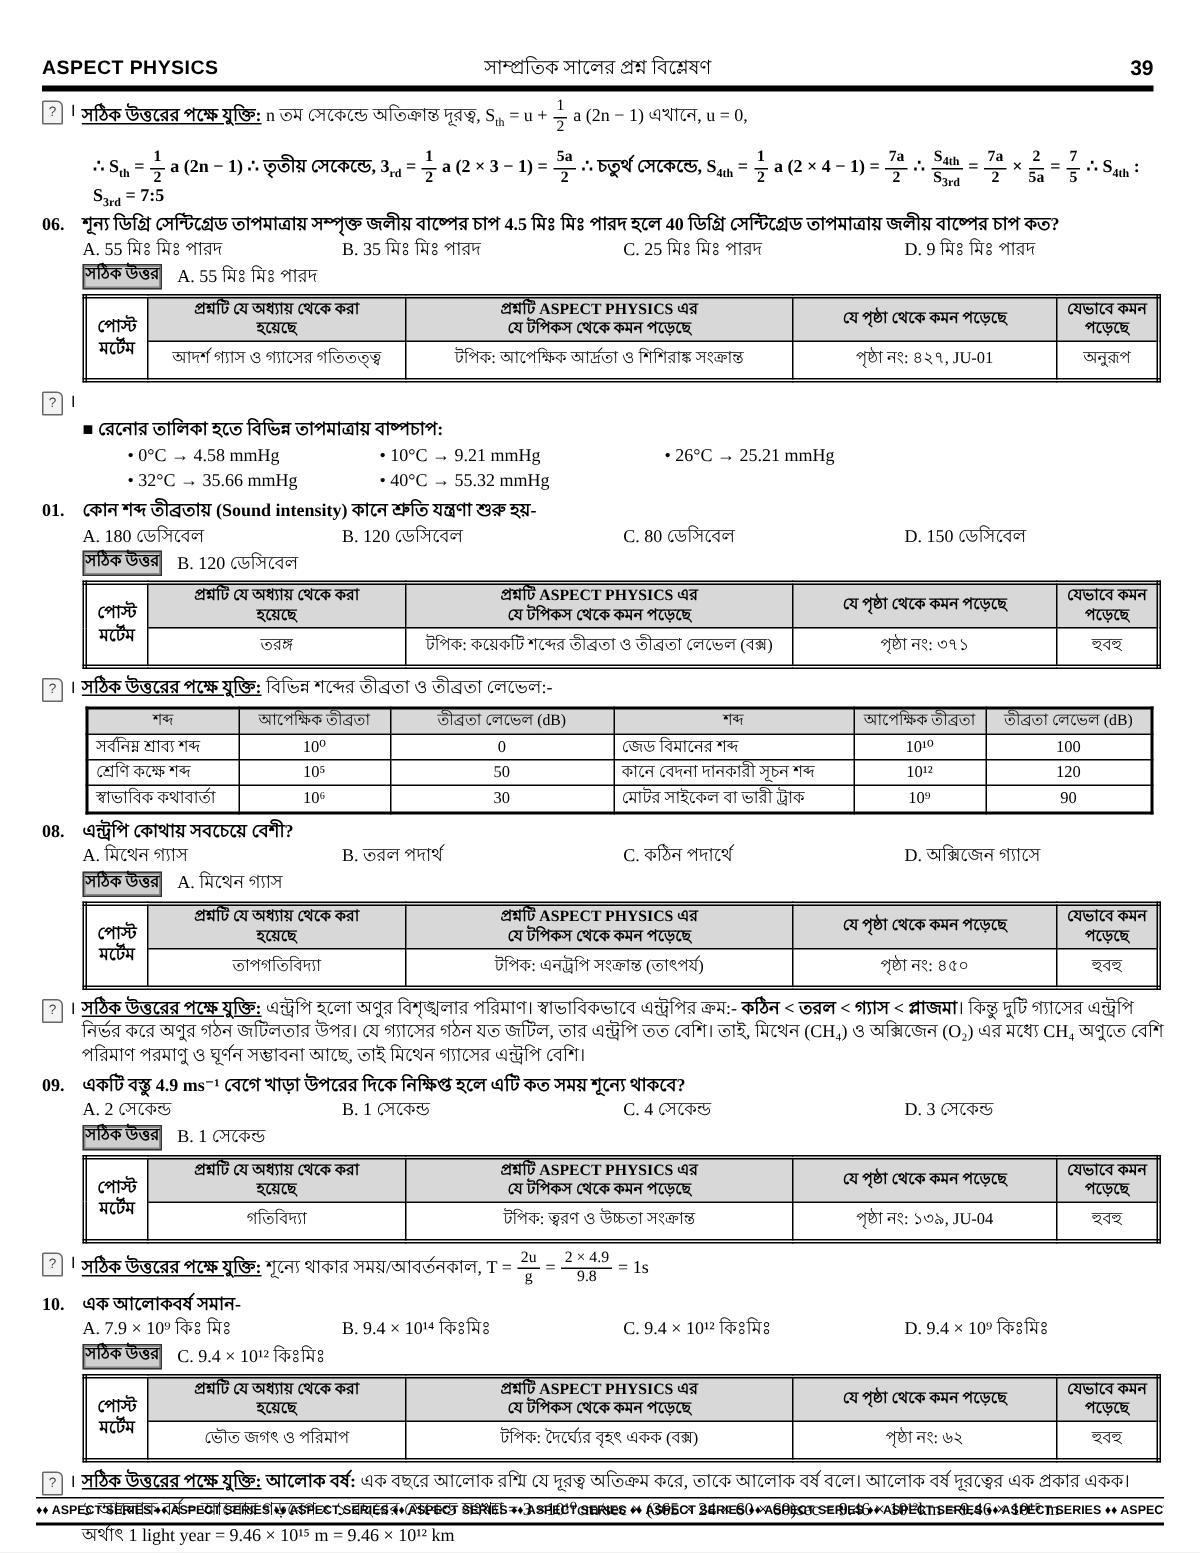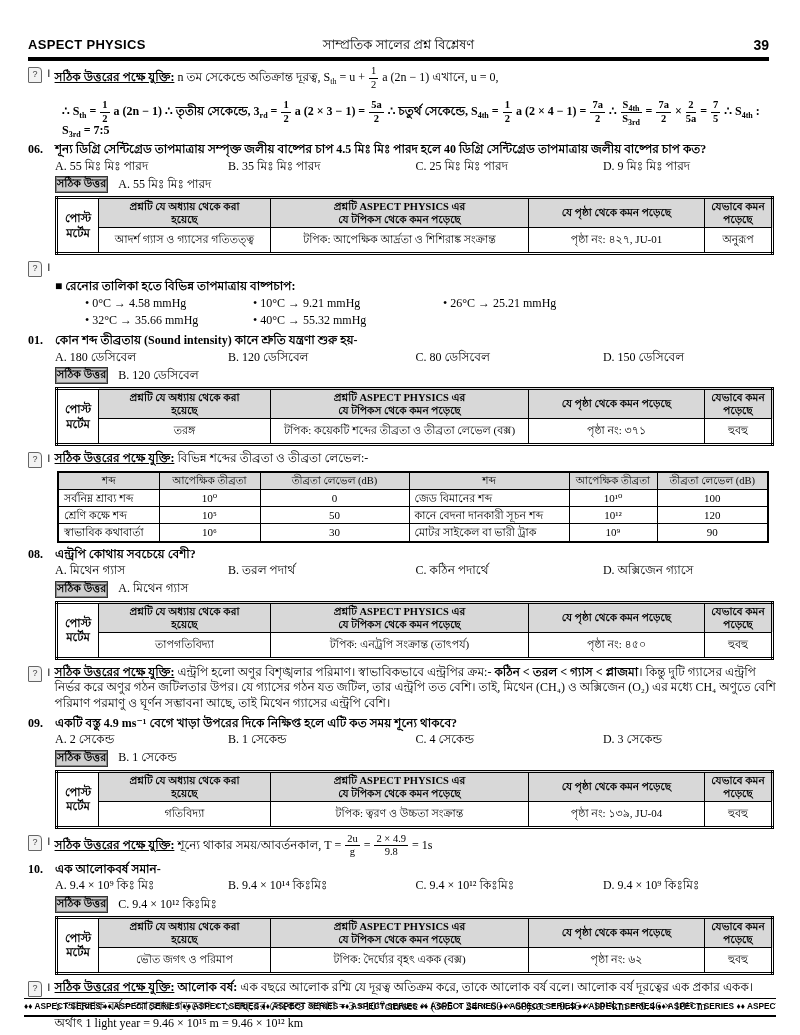--- a/index.html
+++ b/index.html
@@ -369,21 +369,21 @@
           <span class="fd">9.8</span>
         </span><span> = 1s</span>
     </span>
   </div>
 
   <div class="qline">
     <span class="qno">10.</span>
     <span class="qtext">এক আলোকবর্ষ সমান-</span>
   </div>
   <div class="options">
-    <span>A. 9.4 × 10⁹ কিঃ মিঃ</span>
+    <span>A. 7.9 × 10⁹ কিঃ মিঃ</span>
     <span>B. 9.4 × 10¹⁴ কিঃমিঃ</span>
     <span>C. 9.4 × 10¹² কিঃমিঃ</span>
     <span>D. 9.4 × 10⁹ কিঃমিঃ</span>
   </div>
   <div class="ansrow">
     <span class="badge">সঠিক উত্তর</span>
     <span>C. 9.4 × 10¹² কিঃমিঃ</span>
   </div>
   <table class="pm">
     <colgroup>

